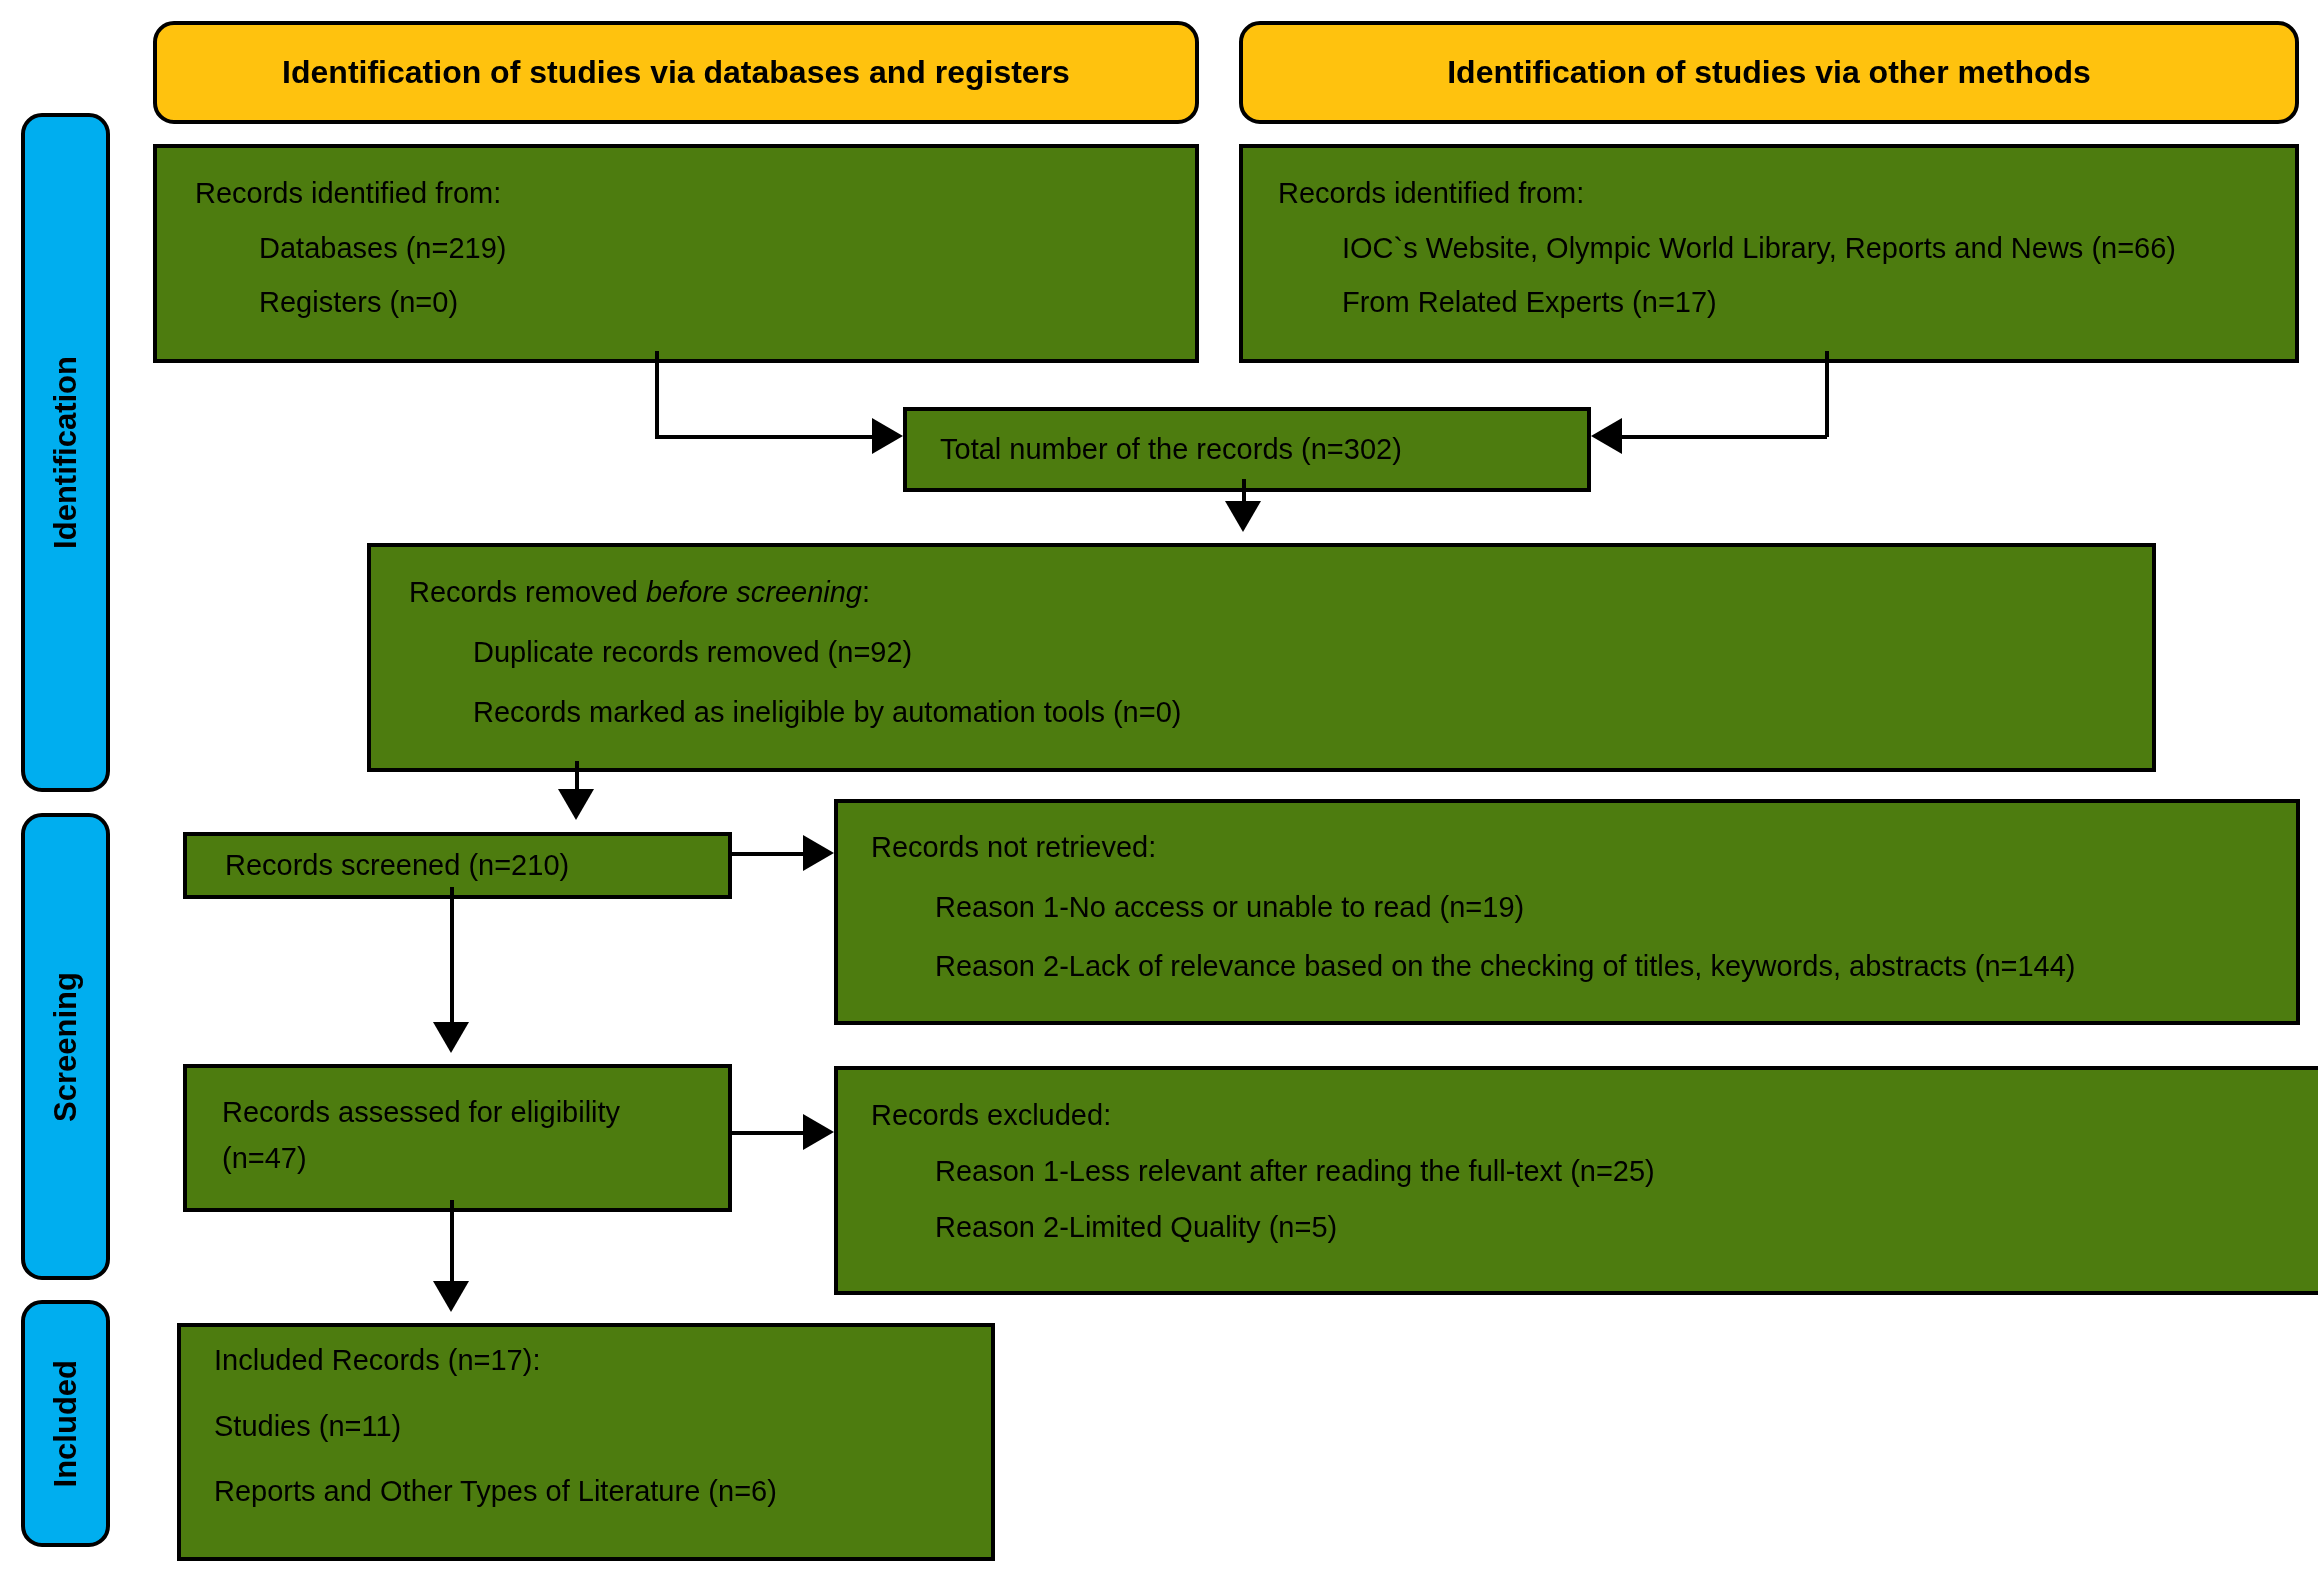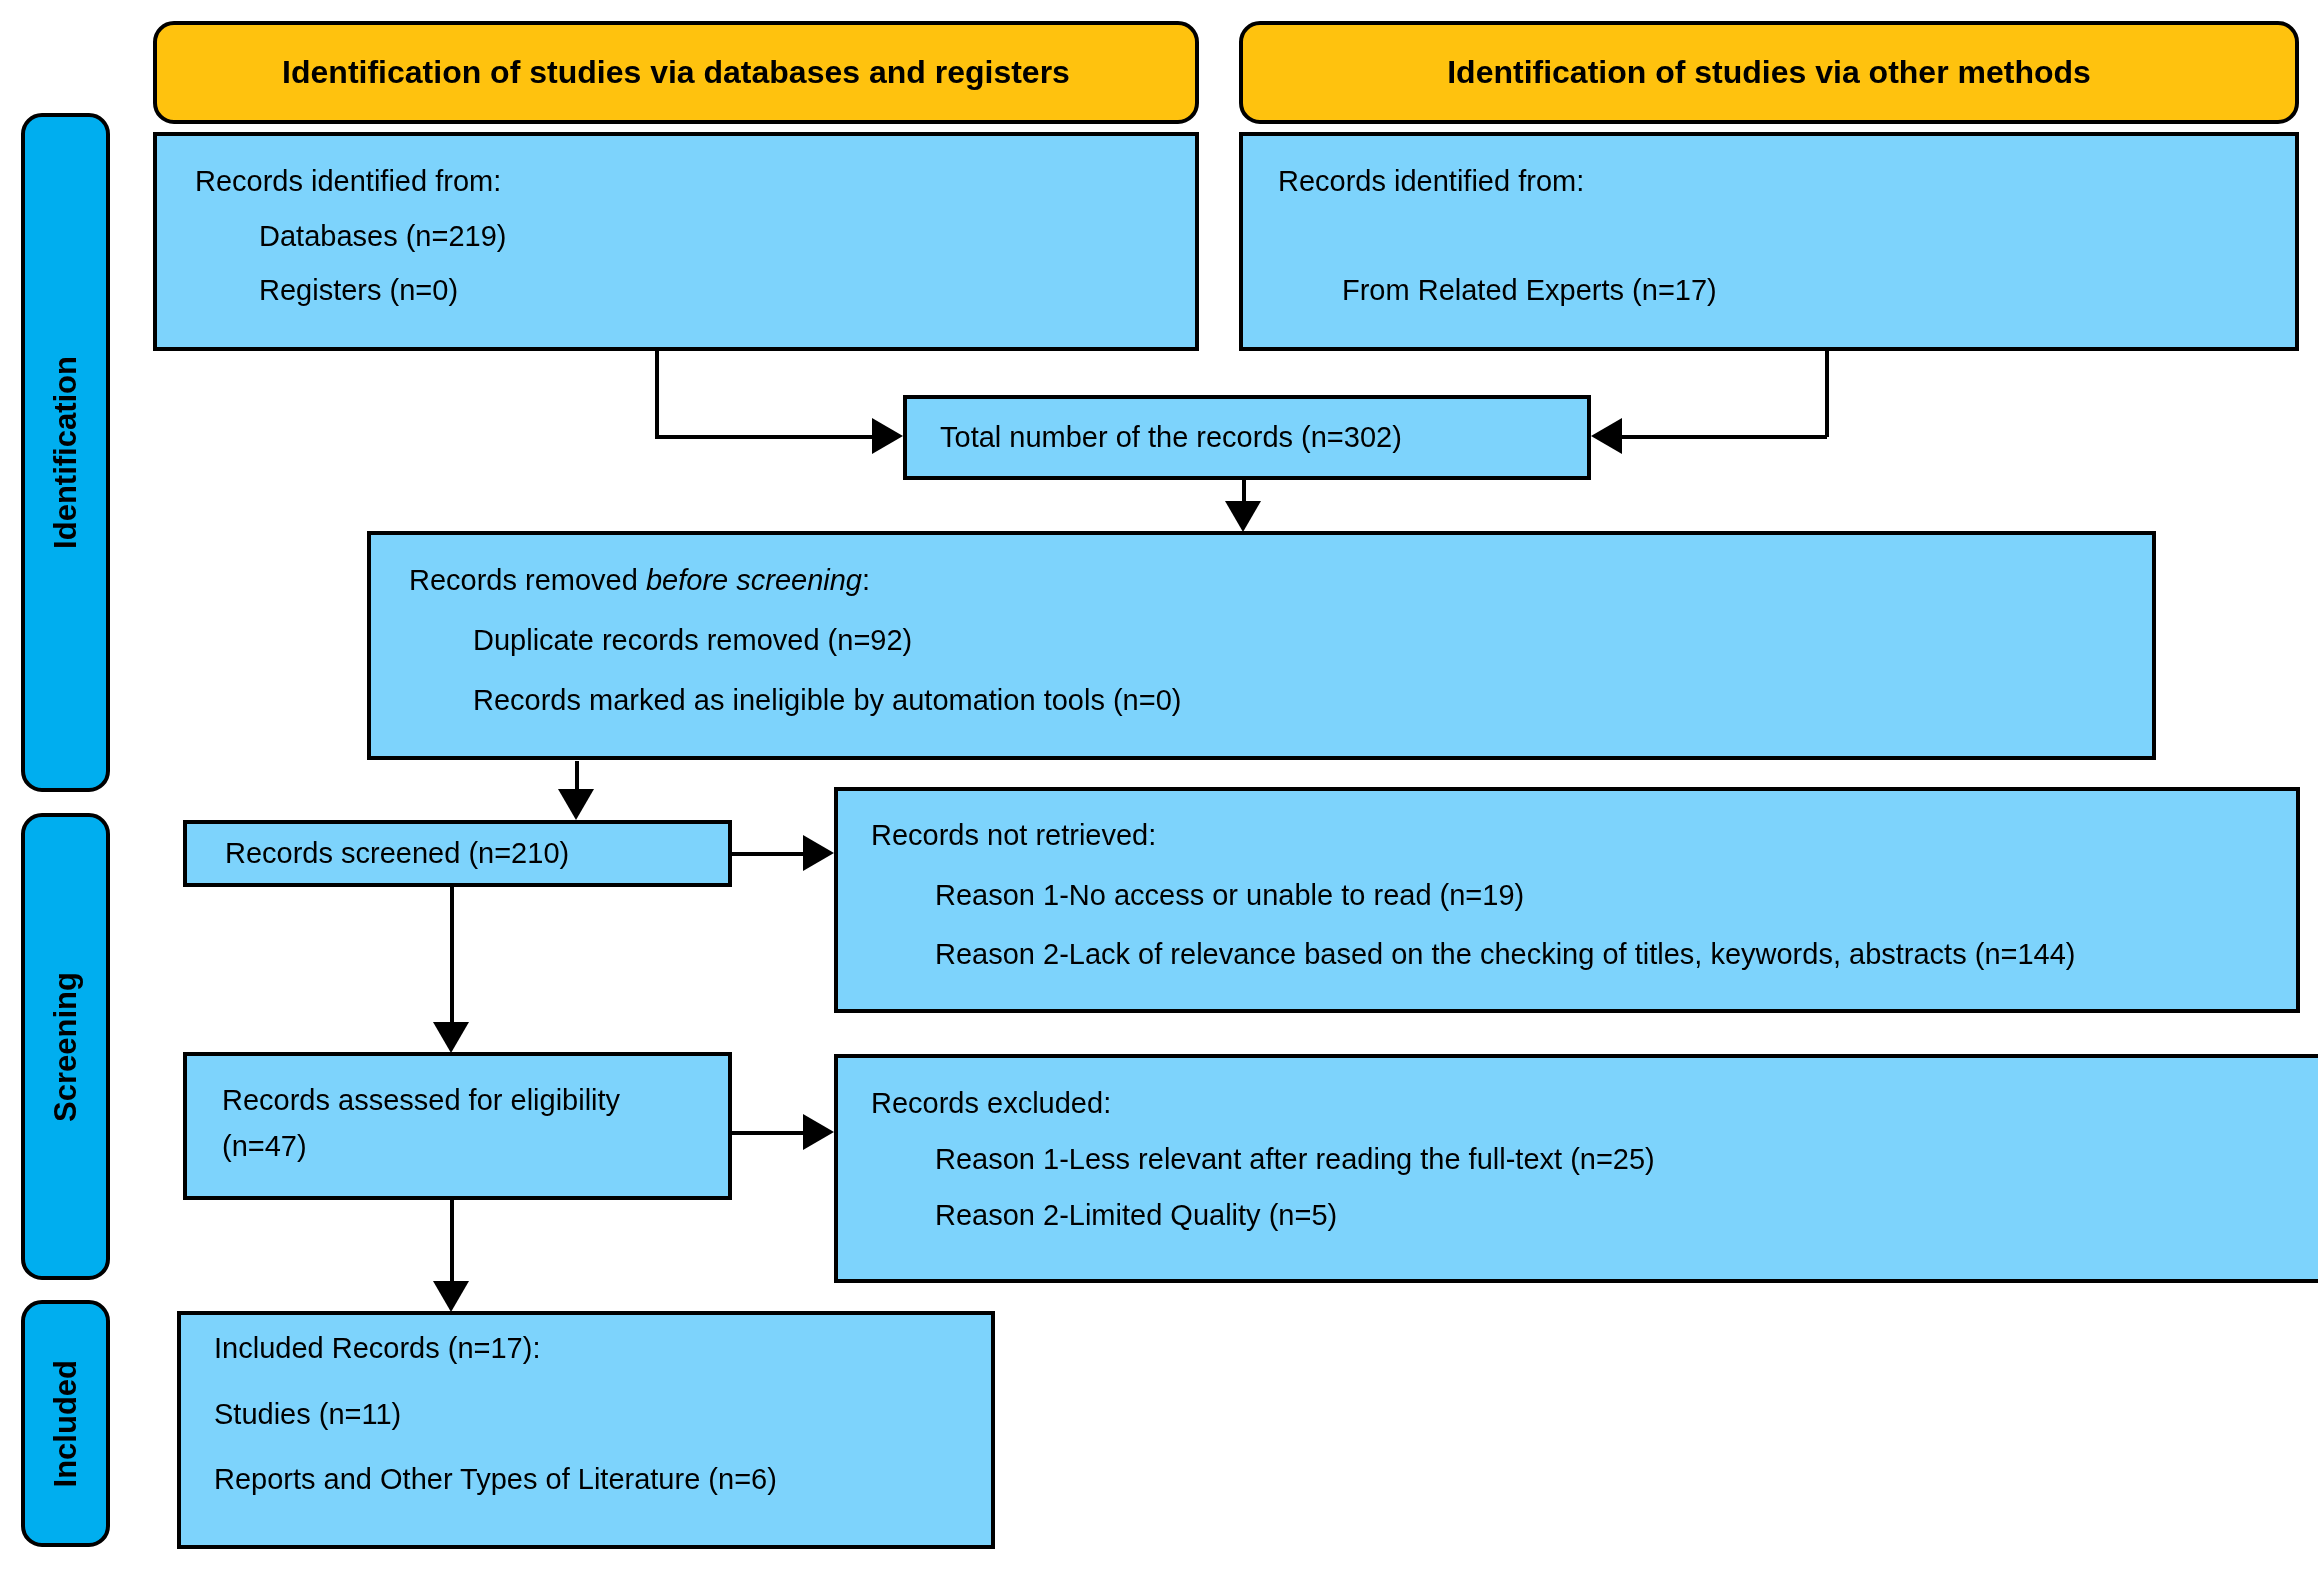--- a/index.html
+++ b/index.html
@@ -39,23 +39,24 @@
   .stage-bar .stage-label {
     writing-mode: vertical-rl;
     transform: rotate(180deg);
     font-size: 31px;
     font-weight: bold;
     white-space: nowrap;
   }
   .fbox {
     position: absolute;
     border: 4.9px solid #000;
-    background: #7dd3fc;
+    background: #4d7c0f;
     box-sizing: border-box;
     font-size: 29px;
+    margin-top: 12px;
   }
   .fbox.col {
     display: flex;
     flex-direction: column;
     justify-content: space-between;
   }
   .fbox.single {
     display: flex;
     align-items: center;
   }
@@ -105,20 +106,21 @@
   </div>
 
   <div class="fbox col" style="left:153px; top:132px; width:1046px; height:219px; padding:29px 38px 40px 38px;">
     <div class="line">Records identified from:</div>
     <div class="line indent">Databases (n=219)</div>
     <div class="line indent">Registers (n=0)</div>
   </div>
 
   <div class="fbox col" style="left:1239px; top:132px; width:1060px; height:219px; padding:29px 31px 40px 35px;">
     <div class="line">Records identified from:</div>
+    <div class="line indent">IOC`s Website, Olympic World Library, Reports and News (n=66)</div>
     <div class="line indent">From Related Experts (n=17)</div>
   </div>
 
   <div class="fbox single" style="left:903px; top:395px; width:688px; height:85px; padding-left:33px;">
     <span class="line">Total number of the records (n=302)</span>
   </div>
 
   <div class="fbox col" style="left:367px; top:531px; width:1789px; height:229px; padding:29px 20px 39px 38px;">
     <div class="line">
       <span>Records removed </span><i>before screening</i><span>:</span>

